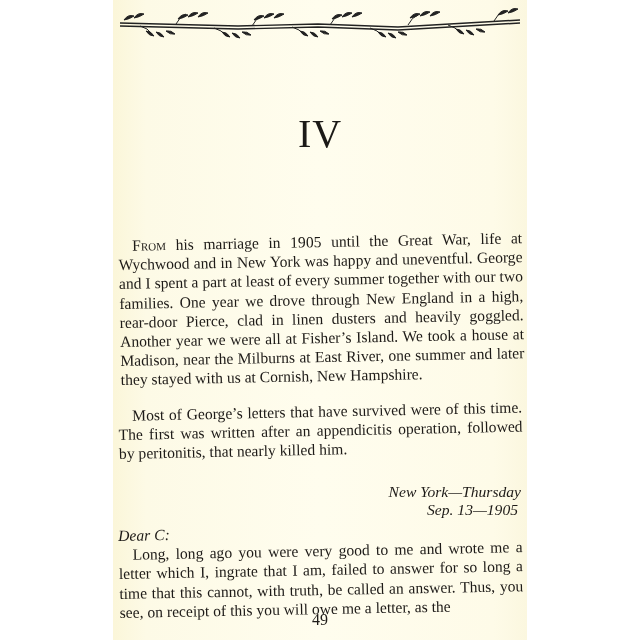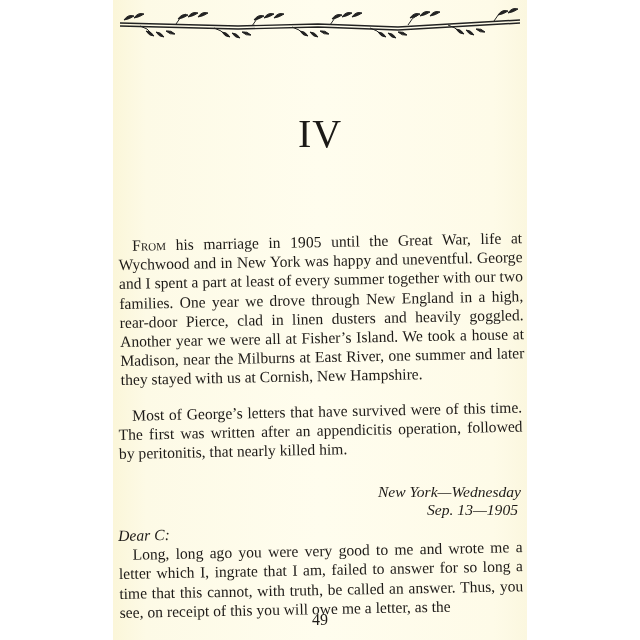--- a/index.html
+++ b/index.html
@@ -173,21 +173,21 @@
 
     <div class="body para1">
       <p class="para"><span class="smallcaps">From</span><span> his marriage in 1905 until the Great War, life at Wychwood and in New York was happy and uneventful. George and I spent a part at least of every summer together with our two families. One year we drove through New England in a high, rear-door Pierce, clad in linen dusters and heavily goggled. Another year we were all at Fisher’s Island. We took a house at Madison, near the Milburns at East River, one summer and later they stayed with us at Cornish, New Hampshire.</span></p>
     </div>
 
     <div class="body para2">
       <p class="para">Most of George’s letters that have survived were of this time. The first was written after an appendicitis operation, followed by peritonitis, that nearly killed him.</p>
     </div>
 
     <div class="dateline">
-      <div>New York—Wednesday</div>
+      <div>New York—Thursday</div>
       <div class="line2">Sep. 13—1905</div>
     </div>
 
     <div class="letter">
       <p class="salutation">Dear C:</p>
       <p class="letter-text">Long, long ago you were very good to me and wrote me a letter which I, ingrate that I am, failed to answer for so long a time that this cannot, with truth, be called an answer. Thus, you see, on receipt of this you will owe me a letter, as the</p>
     </div>
 
     <div class="page-number">49</div>
   </div>

